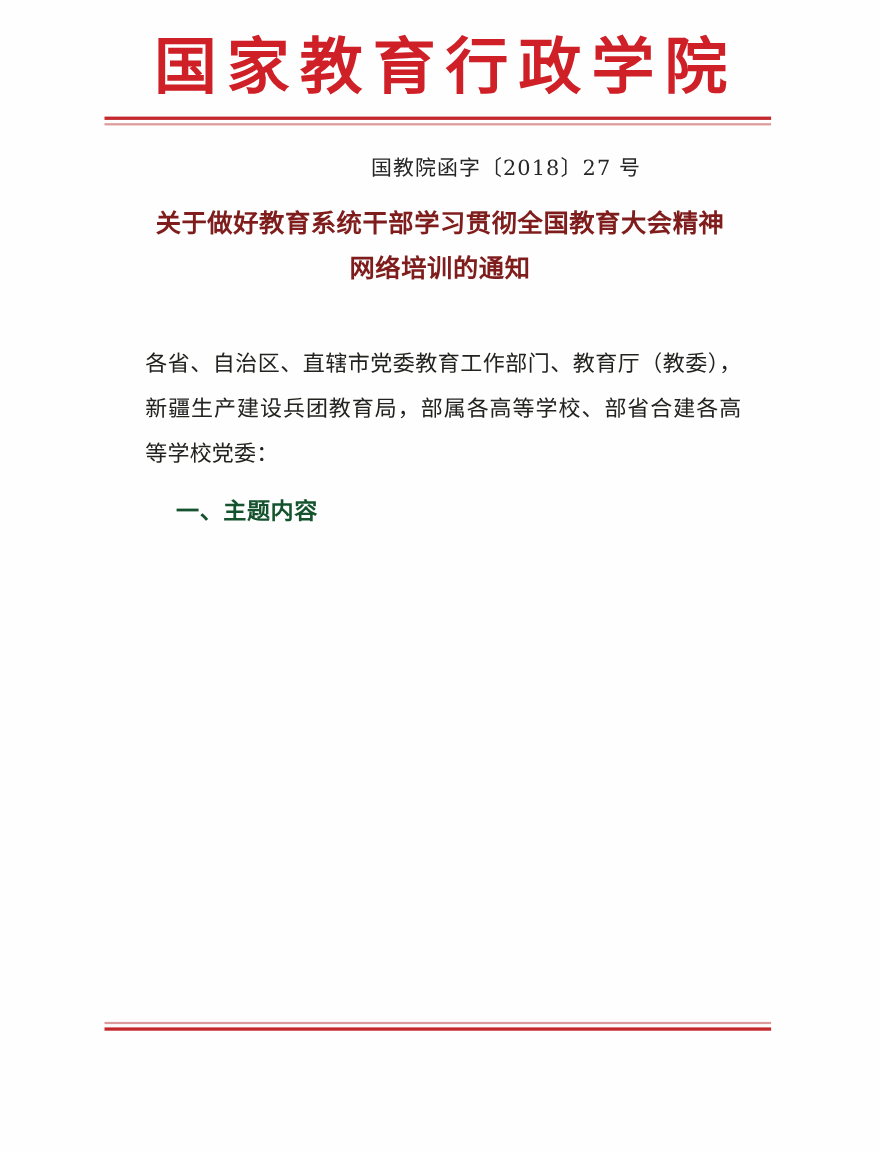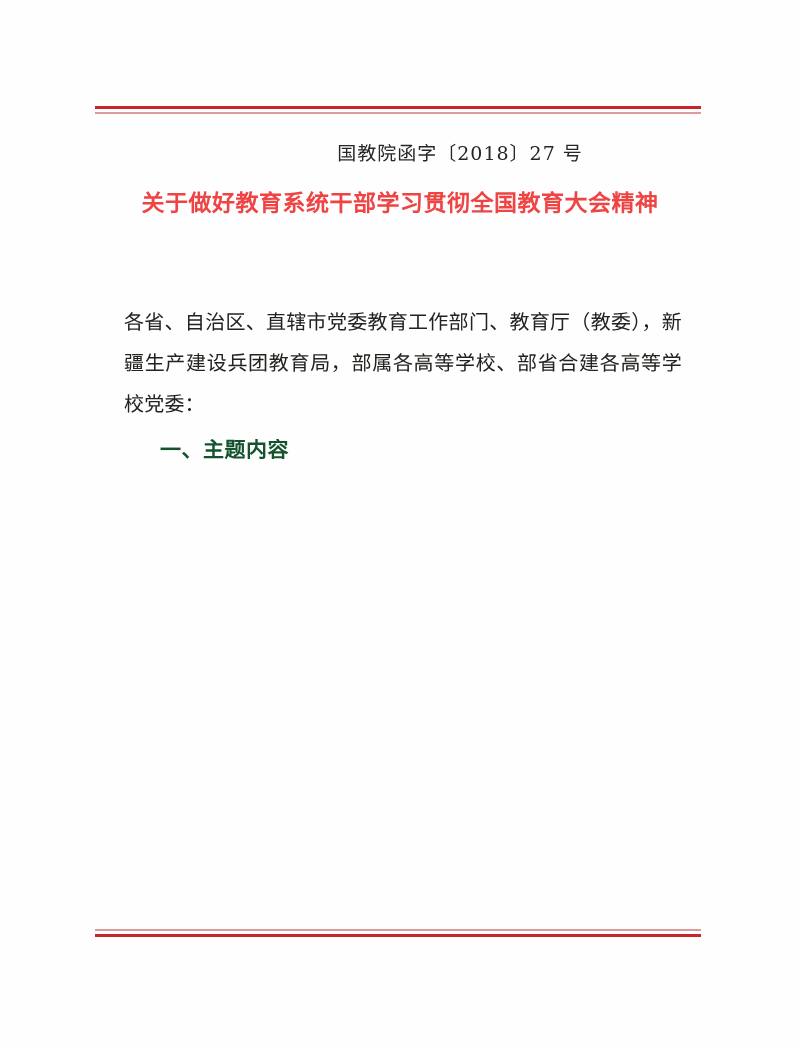--- a/index.html
+++ b/index.html
@@ -85,38 +85,38 @@
   .doc-title {
     position: absolute;
     left: 110px;
     top: 183px;
     width: 580px;
     text-align: center;
     font-family: "Liberation Sans", "DejaVu Sans", sans-serif;
     font-weight: 700;
     font-size: 23px;
     line-height: 41px;
-    color: #ef4444;
+    color: #7f1d1d;
     letter-spacing: 0.5px;
   }
   .doc-title-line { display: block; }
 
   
   .body-block {
     position: absolute;
     left: 120px;
     top: 298px;
     width: 566px;
     font-family: "DejaVu Serif", "Liberation Serif", serif;
     font-size: 20px;
     line-height: 41px;
     color: #22221f;
   }
   .para {
-    margin: 4px;
+    margin: 12px;
     text-align: justify;
     text-justify: inter-ideograph;
     letter-spacing: 0.2px;
   }
   .para.indent { text-indent: 40px; }
 
   .section-heading {
     margin: 0;
     font-family: "Liberation Sans", "DejaVu Sans", sans-serif;
     font-weight: 700;
@@ -125,31 +125,35 @@
     color: #14532d;
     text-indent: 40px;
     letter-spacing: 0.5px;
   }
 </style>
 </head>
 <body>
 
 <div class="page">
 
+  <div class="letterhead">
+    <span class="letterhead-title">国家教育行政学院</span>
+  </div>
 
   <div class="rule rule-top">
     <div class="rule-line-thick"></div>
     <div class="rule-gap"></div>
     <div class="rule-line-thin"></div>
   </div>
 
   <div class="doc-number">国教院函字〔2018〕27 号</div>
 
   <div class="doc-title">
     <span class="doc-title-line">关于做好教育系统干部学习贯彻全国教育大会精神</span>
+    <span class="doc-title-line">网络培训的通知</span>
   </div>
 
   <div class="body-block">
     <p class="para">各省、自治区、直辖市党委教育工作部门、教育厅（教委），新疆生产建设兵团教育局，部属各高等学校、部省合建各高等学校党委：</p>
     <p class="section-heading">一、主题内容</p>
   </div>
 
   <div class="rule rule-bottom">
     <div class="rule-line-thin"></div>
     <div class="rule-gap"></div>

